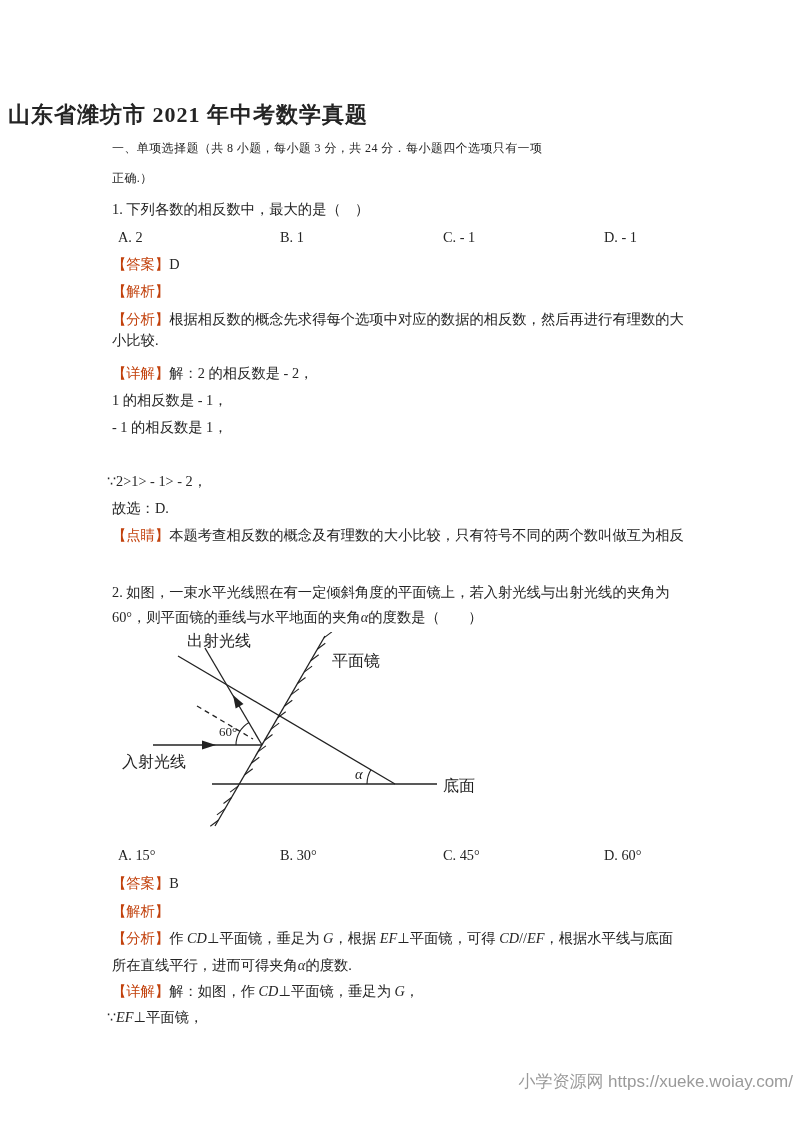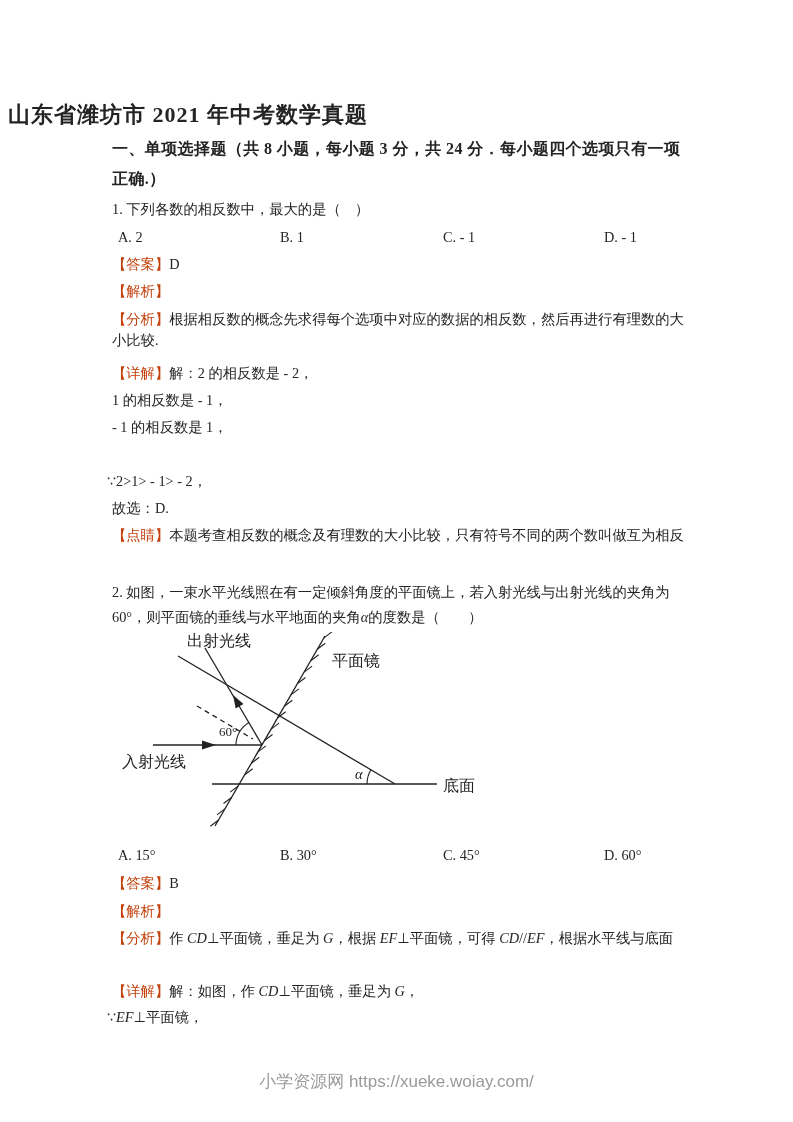--- a/index.html
+++ b/index.html
@@ -2,27 +2,27 @@
 <html><head>
 <meta charset="utf-8">
 <style>
   html,body{margin:0;padding:0;background:#ffffff;}
   .page{position:relative;width:793px;height:1122px;background:#fff;overflow:hidden;
         font-family:"Liberation Serif",serif;color:#242424;}
   .title{position:absolute;top:100px;left:8px;width:100%;
          font-weight:bold;font-size:22px;letter-spacing:1px;}
   .ln{position:absolute;left:112px;width:600px;white-space:pre;
       font-size:14.3px;line-height:19px;}
-  .b{font-weight:bold;font-size:16px;letter-spacing:.4px;}
+  .b{font-weight:normal;font-size:12px;letter-spacing:.4px;}
   .label{color:#c2410c;}
   .i{font-style:italic;font-family:"Liberation Serif",serif;}
   .optrow{height:20px;}
   .optrow span{position:absolute;top:0;}
   .o0{left:6px}.o1{left:168px}.o2{left:331px}.o3{left:492px}
-  .footer{position:absolute;top:1070px;left:0;width:100%;text-align:center;
+  .footer{position:absolute;top:1070px;left:0;width:100%;text-align:right;
           font-family:"Liberation Sans",sans-serif;font-size:17px;color:#9a9a9a;}
   svg text{font-size:16px;font-family:"Liberation Serif",serif;fill:#1f1f1f;}
   svg .small{font-size:13px;}
   svg .it{font-style:italic;font-size:14.5px;}
   svg line,svg path{stroke:#222;stroke-width:1.3;fill:none;}
   svg path.hatch{stroke-width:1.1;}
   svg polygon{fill:#222;stroke:none;}
   svg path.dash{stroke-dasharray:5 4;}
   svg path.arc{stroke-width:1.1;}
 </style>
@@ -82,18 +82,19 @@
   <div class="ln optrow" style="top:846px">
     <span class="o0">A. 15°</span>
     <span class="o1">B. 30°</span>
     <span class="o2">C. 45°</span>
     <span class="o3">D. 60°</span>
   </div>
 
   <div class="ln" style="top:874px"><span class="label">【答案】</span><span>B</span></div>
   <div class="ln" style="top:902px"><span class="label">【解析】</span></div>
   <div class="ln" style="top:929px"><span class="label">【分析】</span><span>作 </span><span class="i">CD</span><span>⊥平面镜，垂足为 </span><span class="i">G</span><span>，根据 </span><span class="i">EF</span><span>⊥平面镜，可得 </span><span class="i">CD</span><span>//</span><span class="i">EF</span><span>，根据水平线与底面</span></div>
+  <div class="ln" style="top:956px"><span>所在直线平行，进而可得夹角</span><span class="i">α</span><span>的度数.</span></div>
   <div class="ln" style="top:982px"><span class="label">【详解】</span><span>解：如图，作 </span><span class="i">CD</span><span>⊥平面镜，垂足为 </span><span class="i">G</span><span>，</span></div>
   <div class="ln" style="top:1008px;left:107px"><span>∵</span><span class="i">EF</span><span>⊥平面镜，</span></div>
 
   <div class="footer">小学资源网 https://xueke.woiay.com/</div>
 
 </div>
 
 </body></html>

